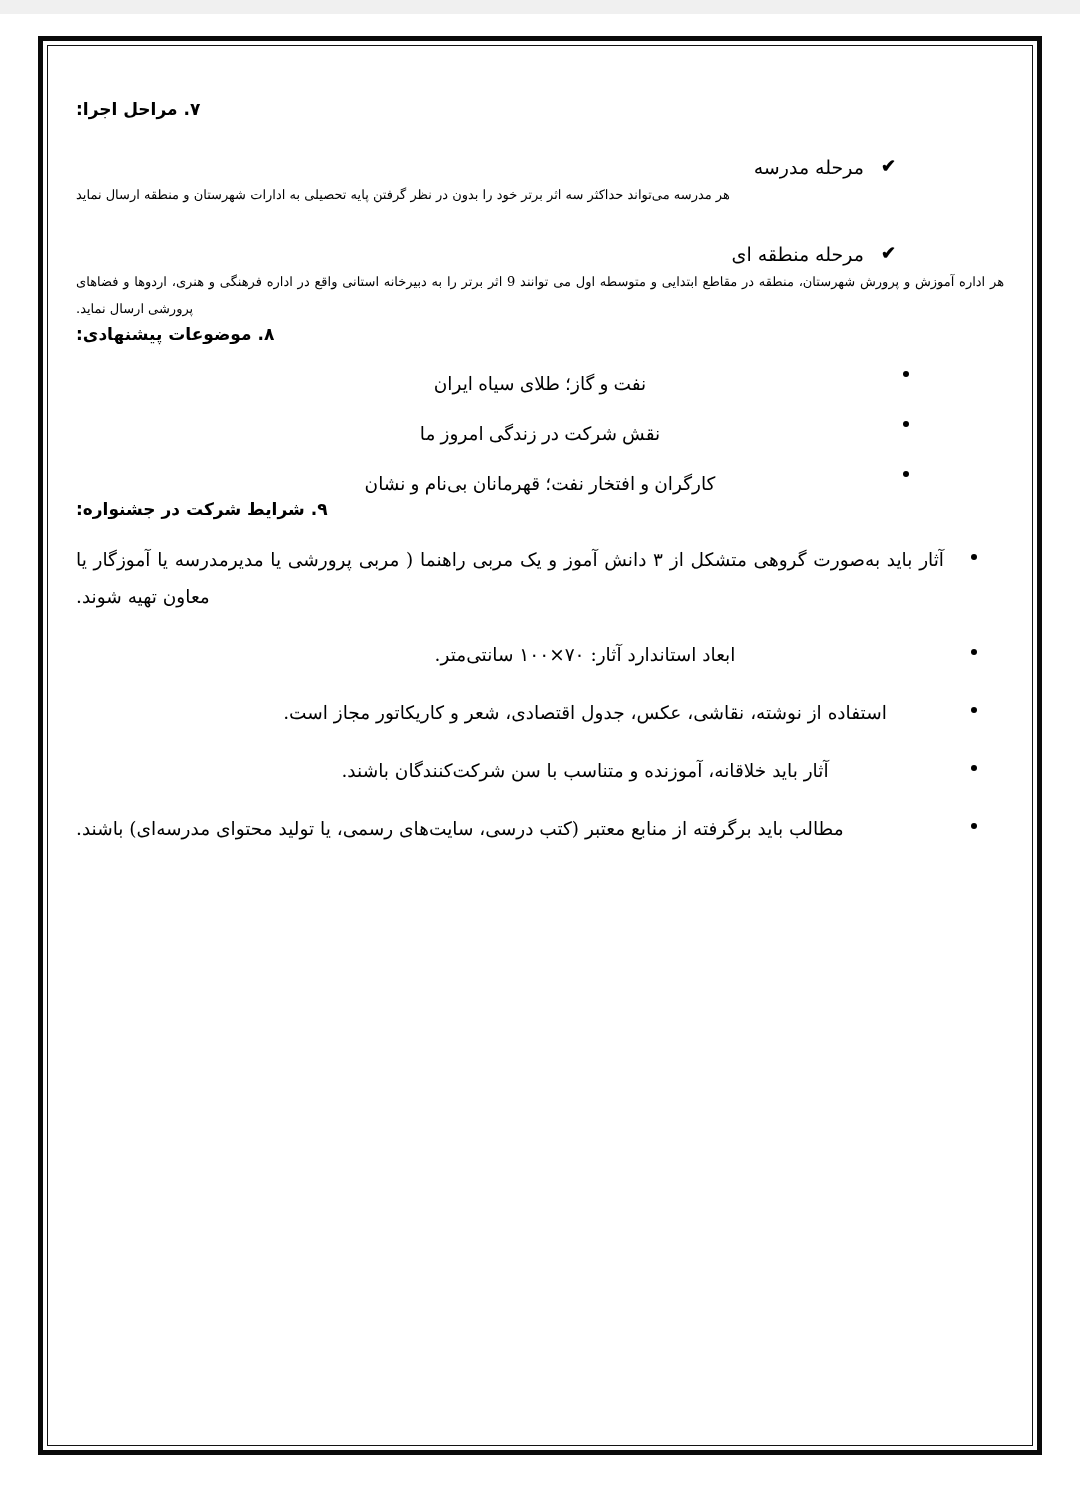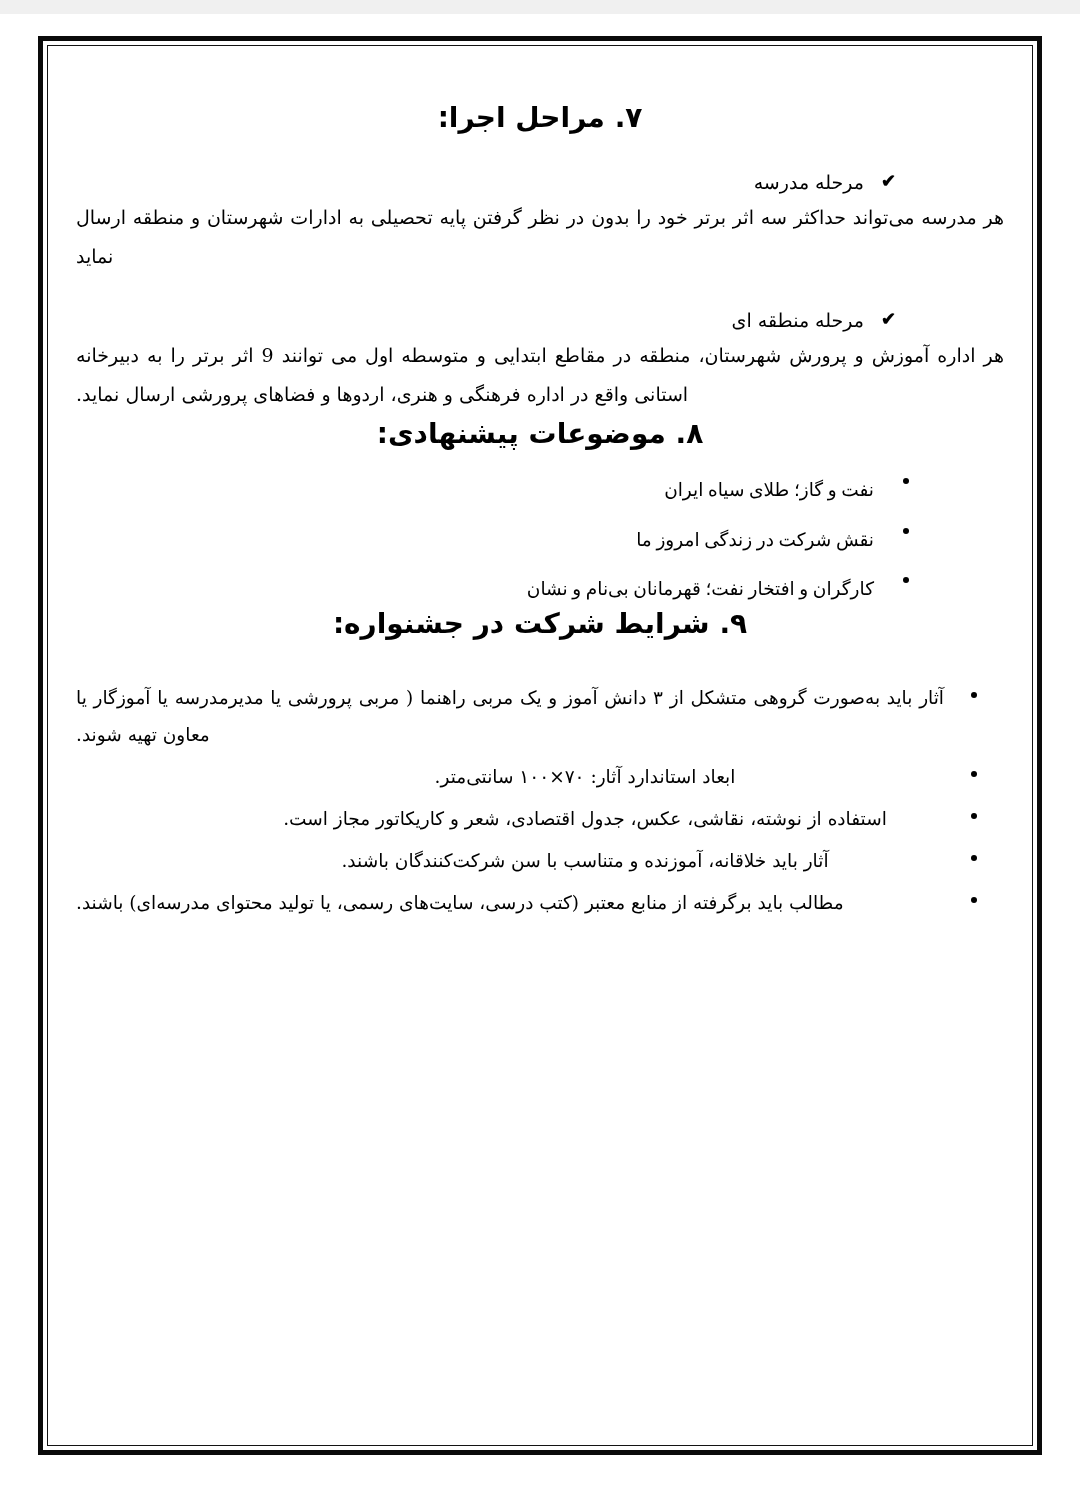--- a/index.html
+++ b/index.html
@@ -60,36 +60,36 @@
     left: 28px;
     box-sizing: border-box;
     direction: rtl;
     text-align: justify;
     color: #000000;
   }
 
   h2.section-heading {
     font-family: "DejaVu Sans", "Liberation Sans", sans-serif;
     font-weight: bold;
-    font-size: 28px;
+    font-size: 17px;
     line-height: 1.4;
     margin: 0;
     padding: 0;
-    text-align: center;
+    text-align: left;
     direction: rtl;
     color: #000;
   }
 
   .heading-7  { margin-top: 0px; }
   .heading-8  { margin-top: 40px; }
   .heading-9  { margin-top: 42px; }
 
   p.body-par {
     font-family: "DejaVu Serif", "Liberation Serif", serif;
-    font-size: 19px;
+    font-size: 13px;
     line-height: 2.05;
     margin: 0;
     padding: 0;
     text-align: justify;
     text-align-last: left;
     direction: rtl;
     color: #000;
   }
   .par-school   { margin-top: 30px; }
   .par-regional { margin-top: 30px; }
@@ -117,26 +117,26 @@
     position: absolute;
     right: 108px;
     top: 0;
     font-size: 18px;
     font-weight: bold;
     color: #000;
     line-height: 1.6;
   }
 
   .topic-item {
-    font-family: Liberation Serif, serif;
+    font-family: Liberation Sans, sans-serif;
     font-size: 18.5px;
     line-height: 1.5;
     margin-top: 22px;
     position: relative;
-    text-align: right;
+    text-align: center;
     direction: rtl;
     color: #000;
     padding-left: 130px;
     padding-right: 130px;
   }
   .topic-item:first-child { margin-top: 24px; }
   .topic-item .dot {
     position: absolute;
     right: 95px;
     top: 1px;
@@ -148,21 +148,21 @@
     font-size: 0;
   }
   .topic-item .topic-text {
     display: inline-block;
   }
 
   .cond-item {
     font-family: "DejaVu Serif", "Liberation Serif", serif;
     font-size: 18.5px;
     line-height: 2.0;
-    margin-top: 5px;
+    margin-top: 21px;
     position: relative;
     padding-right: 60px;
     text-align: justify;
     text-align-last: left;
     direction: rtl;
     color: #000;
   }
   .cond-item.short {
     text-align: center;
     text-align-last: center;
@@ -176,21 +176,21 @@
     width: 6px;
     height: 6px;
     border-radius: 50%;
     background: #000;
     line-height: 0;
     font-size: 0;
   }
   .cond-item.short .dot {
     right: 27px;
   }
-  .cond-item:first-child { margin-top: 36px; }
+  .cond-item:first-child { margin-top: 20px; }
 </style>
 </head>
 <body>
 
 <div class="page-canvas">
 
   <div class="top-gray-strip"></div>
 
   <div class="page-frame-outer">
     <div class="page-frame-inner">

